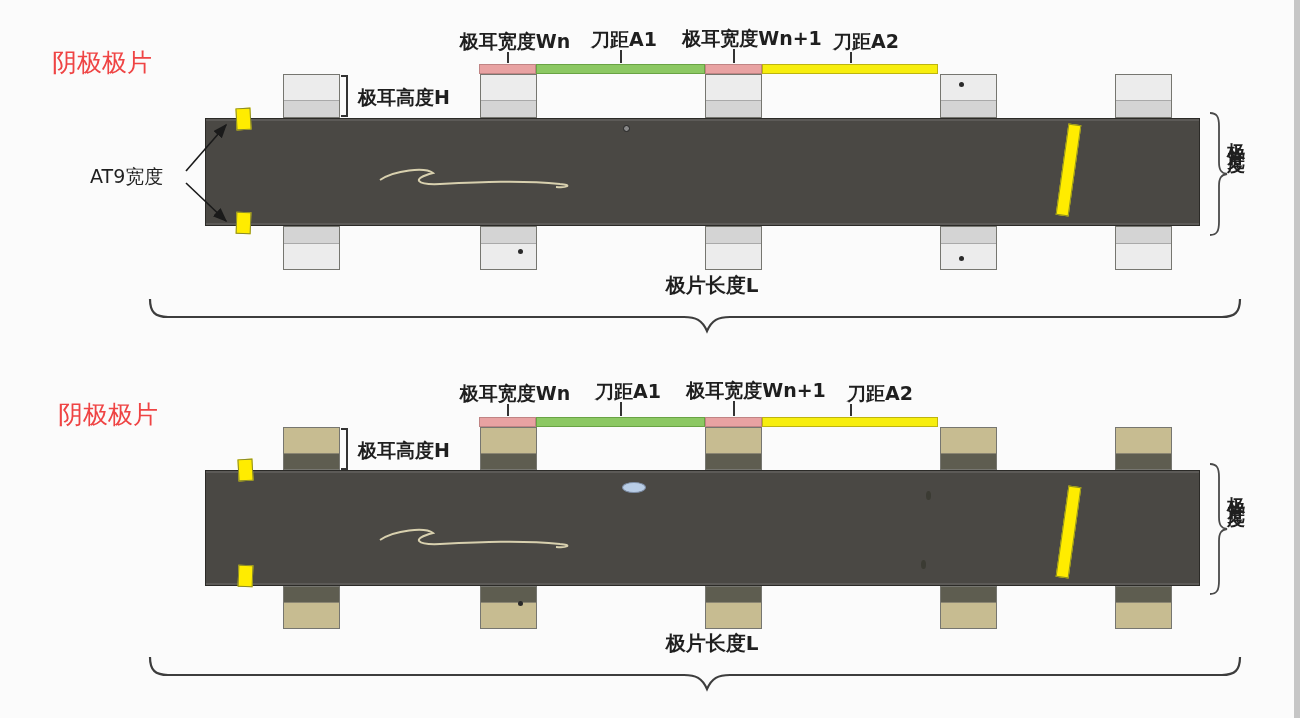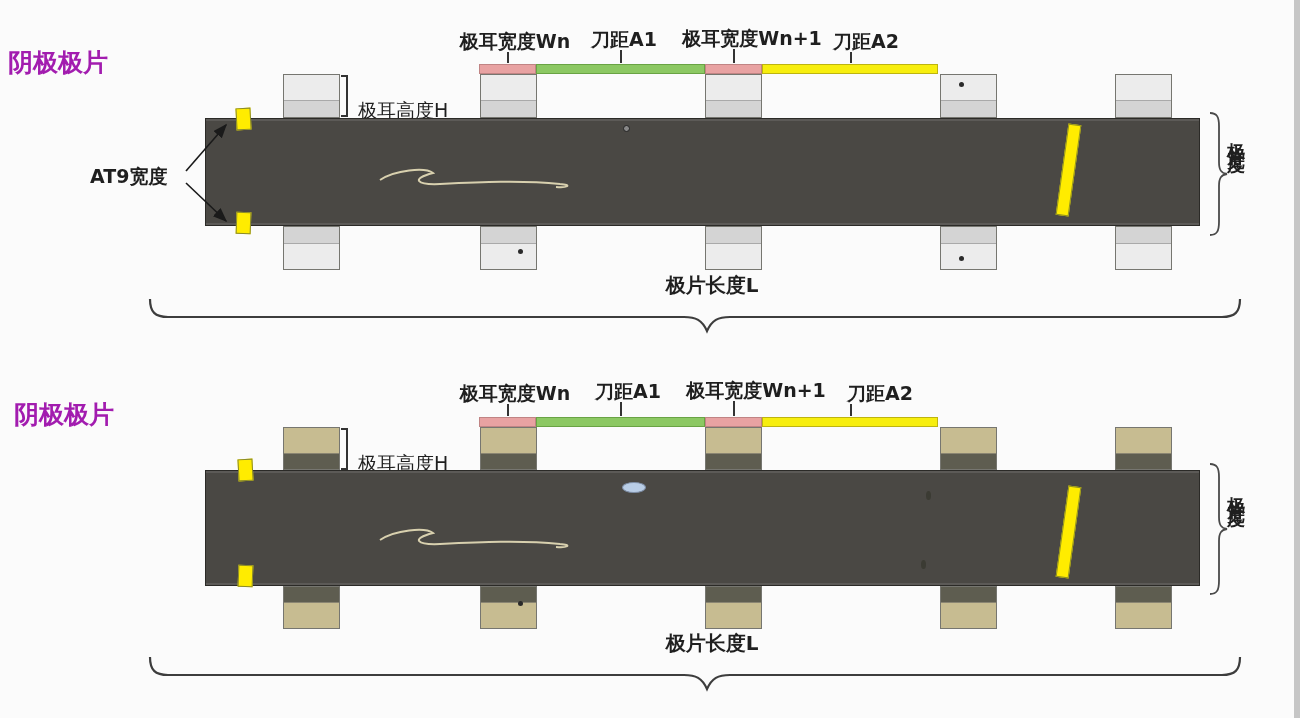--- a/index.html
+++ b/index.html
@@ -1,21 +1,21 @@
 <!DOCTYPE html>
 <html style="--strip: #4a4844; --cathode-tab: #ececec; --cathode-tab-band: #d4d4d4; --anode-tab: #c7bc91; --anode-tab-band: #5e5d50; --bar-pink: #e8a2a2; --bar-green: #8cc863; --bar-yellow: #f7ee0e; --marker-yellow: #ffec00;"><head>
 <meta charset="utf-8">
 <style>
   html,body{margin:0;padding:0;background:#fafafa;}
   .canvas{position:relative;width:1300px;height:718px;background:#fbfbfb;overflow:hidden;
           font-family:"DejaVu Sans","Liberation Sans",sans-serif;color:#1f1f1f;}
-  .diagram-title{position:absolute;font-size:25px;font-weight:700;color:#a21caf;white-space:nowrap;}
+  .diagram-title{position:absolute;font-size:25px;font-weight:400;color:#ef4444;white-space:nowrap;margin-left:44px;}
   .dim-label{position:absolute;font-size:19px;font-weight:600;text-align:center;white-space:nowrap;}
-  .tabheight-label{position:absolute;font-size:19px;font-weight:400;white-space:nowrap;margin-top:13px;}
-  .at9-label{position:absolute;font-size:19px;font-weight:700;white-space:nowrap;}
+  .tabheight-label{position:absolute;font-size:19px;font-weight:700;white-space:nowrap;}
+  .at9-label{position:absolute;font-size:19px;font-weight:400;white-space:nowrap;}
   .brace-label{position:absolute;font-size:20px;font-weight:600;text-align:center;width:170px;}
   .vlabel{position:absolute;writing-mode:vertical-rl;text-orientation:upright;font-size:18px;
           font-weight:600;letter-spacing:4px;line-height:1;}
   .strip{position:absolute;left:205px;width:995px;background:var(--strip,#4a4844);
          border:1px solid #2b2a27;box-sizing:border-box;
          box-shadow:inset 0 2px 0 rgba(255,255,255,.10), inset 0 -2px 0 rgba(255,255,255,.10);}
   .tab{position:absolute;width:57px;box-sizing:border-box;border:1px solid #767670;}
   .tab.cath-top{background:linear-gradient(to bottom,var(--cathode-tab,#ececec) 0 60%,#a9a9a9 60% 63%,var(--cathode-tab-band,#d4d4d4) 63% 100%);}
   .tab.cath-bot{background:linear-gradient(to bottom,var(--cathode-tab-band,#d4d4d4) 0 37%,#a9a9a9 37% 40%,var(--cathode-tab,#ececec) 40% 100%);}
   .tab.ano-top{background:linear-gradient(to bottom,var(--anode-tab,#c7bc91) 0 62%,#8a8572 62% 64%,var(--anode-tab-band,#5e5d50) 64% 100%);}

